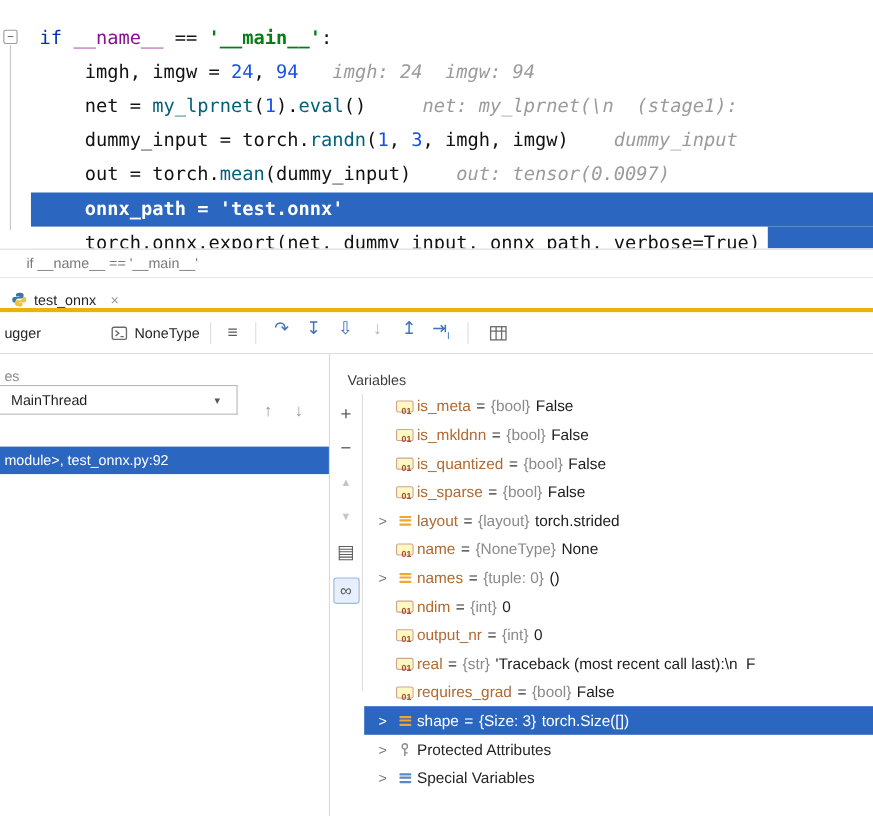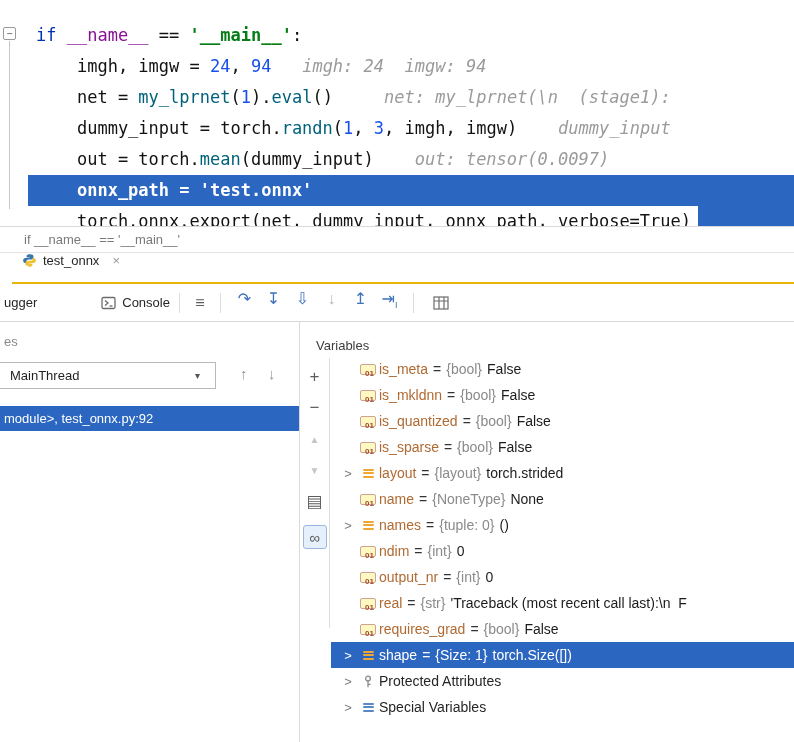--- a/index.html
+++ b/index.html
@@ -25,42 +25,42 @@
   .t-plain{color:#121212}
   .t-hint{color:var(--hint);font-style:italic}
   #partial-sel{position:absolute;left:698px;top:206px;width:96px;height:20px;background:var(--sel)}
 
   
   #breadcrumb{position:absolute;top:226px;left:0;right:0;height:27px;background:#fff;
               border-top:1px solid #d9d9d9;border-bottom:1px solid #e4e4e4;
               line-height:25px;padding-left:24px;font-size:13px;color:#7a7a7a}
 
   
-  #tabbar{position:absolute;top:253px;left:12px;right:0;height:31px;background:#fff;border-bottom:2px solid #eab308;
-          display:flex;align-items:flex-start;padding-left:10px}
+  #tabbar{position:absolute;top:253px;left:0;right:0;height:31px;background:#fff;border-bottom:4px solid #eab308;
+          display:flex;align-items:flex-end;padding-left:10px}
   .tab{display:flex;align-items:center;gap:6px;font-size:13px;color:#262626}
   .tab .close{color:#9a9a9a;font-size:13px;margin-left:7px}
 
   
   #toolbar{position:absolute;top:284px;left:0;right:0;height:38px;background:#fff;border-bottom:1px solid #d9d9d9;
            display:flex;align-items:center;font-size:13px;color:#262626;padding-left:2px}
   #toolbar .sep{width:1px;height:20px;background:#dcdcdc;margin:0 9px}
   #dbg-label{margin-left:2px}
   #console-tab{display:flex;align-items:center;gap:6px;margin-left:64px}
   .tb-icon{width:29px;text-align:center;font-size:16px;line-height:20px;cursor:default}
   .tb-blue{color:#3f72bd}
   .tb-gray{color:#b8b8b8}
   #menu-icon{width:22px;text-align:center;font-size:16px;color:#5a5a5a}
   #grid-icon{margin-left:10px}
 
   
   #body{position:absolute;top:322px;left:0;right:0;bottom:0;background:#fff}
   #frames{position:absolute;left:0;top:0;width:300px;height:100%;border-right:1px solid #d9d9d9}
   #frames-header{position:absolute;left:4px;top:12px;font-size:13px;color:#8a8a8a}
-  #thread-select{position:absolute;left:0;top:40px;width:216px;height:27px;border:1px solid #b8b8b8;border-left:none;
+  #thread-select{position:absolute;left:0;top:28px;width:216px;height:27px;border:1px solid #b8b8b8;border-left:none;
                  display:flex;align-items:center;background:#fff}
   #thread-select .val{flex:1;padding-left:10px;font-size:13px;color:#1f1f1f}
   #thread-select .arrow{width:20px;color:#555;font-size:10px}
   .frame-nav{position:absolute;top:43px;font-size:15px;color:#8e9aa5}
   #frame-up{left:240px}
   #frame-down{left:268px}
   #frame-selected{position:absolute;left:0;top:84px;width:100%;height:25px;background:var(--sel);color:#fff;
                   font-size:13px;line-height:25px;padding-left:4px;white-space:nowrap;overflow:hidden}
 
   #vars{position:absolute;left:300px;top:4px;right:0;height:100%}
@@ -128,21 +128,21 @@
   </div>
 
   <div id="toolbar">
     <span id="dbg-label">ugger</span>
     <div id="console-tab">
       <svg width="15" height="14" viewBox="0 0 15 14">
         <rect x="1" y="1.5" width="13" height="11" rx="1.5" fill="none" stroke="#6b6b6b" stroke-width="1.3"></rect>
         <path d="M4 4.5l3 2.5-3 2.5" fill="none" stroke="#6b6b6b" stroke-width="1.3"></path>
         <path d="M8.5 10h3" stroke="#6b6b6b" stroke-width="1.3"></path>
       </svg>
-      <span>Console</span>
+      <span>NoneType</span>
     </div>
     <span class="sep"></span>
     <span id="menu-icon">≡</span>
     <span class="sep"></span>
     <span id="step-icons" style="display:flex">
         <span class="tb-icon tb-blue">↷</span>
         <span class="tb-icon tb-blue">↧</span>
         <span class="tb-icon tb-blue">⇩</span>
         <span class="tb-icon tb-gray">↓</span>
         <span class="tb-icon tb-blue">↥</span>
@@ -266,21 +266,21 @@
               <span class="vname">requires_grad</span>
               <span class="veq">=</span>
               <span class="vtype">{bool}</span>
               <span class="vval">False</span>
             </div>
             <div class="var-row selected">
               <span class="chev">&gt;</span>
               <span class="vicon"><span class="bars"><i></i><i></i><i></i></span></span>
               <span class="vname">shape</span>
               <span class="veq">=</span>
-              <span class="vtype">{Size: 1}</span>
+              <span class="vtype">{Size: 3}</span>
               <span class="vval">torch.Size([])</span>
             </div>
             <div class="var-row group">
               <span class="chev">&gt;</span>
               <span class="vicon"><svg width="12" height="13" viewBox="0 0 12 13">
                   <circle cx="6" cy="3.6" r="2.4" fill="none" stroke="#8a8a8a" stroke-width="1.3"></circle>
                   <path d="M6 6v6.2M6 9.4h2.6" fill="none" stroke="#8a8a8a" stroke-width="1.3"></path>
                 </svg></span>
               <span class="vname">Protected Attributes</span>
             </div>

